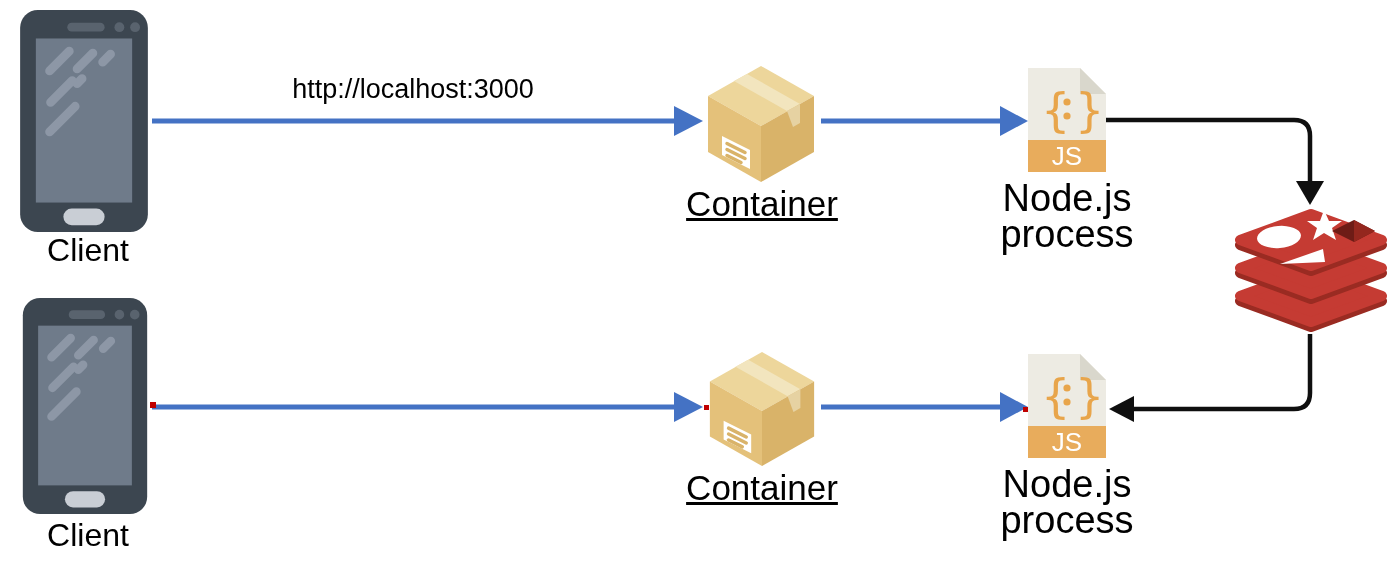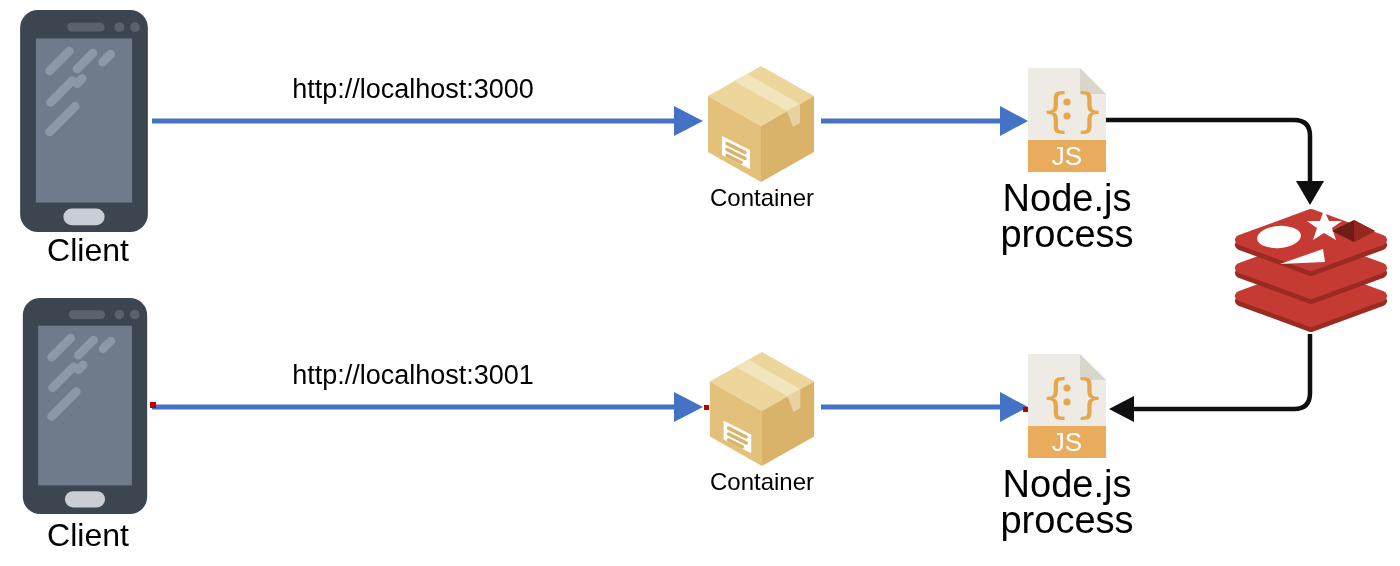--- a/index.html
+++ b/index.html
@@ -4,21 +4,21 @@
 <style>
   html,body{margin:0;padding:0;background:#fff;}
   .canvas{
     position:relative;width:1400px;height:566px;background:#ffffff;
     font-family:"Liberation Sans",sans-serif;overflow:hidden;
   }
   .abs{position:absolute;}
   .label{position:absolute;color:#000;text-align:center;line-height:1.1;}
   .client-label{font-size:32px;width:164px;}
   .url-label{font-size:27px;width:360px;}
-  .container-label{font-size:24px;width:220px;}
+  .container-label{font-size:35px;width:220px;text-decoration:underline;}
   .process-label{font-size:38px;width:160px;line-height:36px;}
   svg{display:block;}
 </style>
 </head>
 <body>
 
 <div class="canvas">
 
   <svg class="abs" style="left:0;top:0;" width="1400" height="566" viewBox="0 0 1400 566">
 
@@ -75,21 +75,20 @@
       <line x1="86" y1="55" x2="94" y2="47"></line>
       <line x1="60" y1="77" x2="65" y2="72"></line>
       <line x1="33" y1="96" x2="55" y2="74"></line>
       <line x1="32" y1="126" x2="58" y2="100"></line>
     </g>
     <rect x="46" y="204" width="42" height="17" rx="8.5" fill="#C9CED5"></rect>
   </svg>
   <div class="label client-label" style="left:6px;top:518px;">Client</div>
 
   <div class="label url-label" style="left:233px;top:75px;">http://localhost:3000</div>
-  <div class="label url-label" style="left:233px;top:361px;">http://localhost:3001</div>
 
   <svg class="abs" style="left:698px;top:62px;" width="126" height="122" viewBox="0 0 126 122">
     <polygon points="10,34 63,4 116,34 63,64" fill="#EDD69B"></polygon>
     <polygon points="36,19 49,12 102,42 89,49" fill="#F2E5BE"></polygon>
     <polygon points="10,34 63,64 63,120 10,90" fill="#E4C17A"></polygon>
     <polygon points="116,34 63,64 63,120 116,90" fill="#D9B369"></polygon>
     <polygon points="89,49 102,42 102,61 95,65" fill="#E6D2A2"></polygon>
     <polygon points="24,74 52,88 52,107 24,93" fill="#FFFFFF"></polygon>
     <g stroke="#D9B369" stroke-width="3.5" stroke-linecap="round">
       <line x1="29" y1="81.5" x2="47" y2="90.5"></line>

